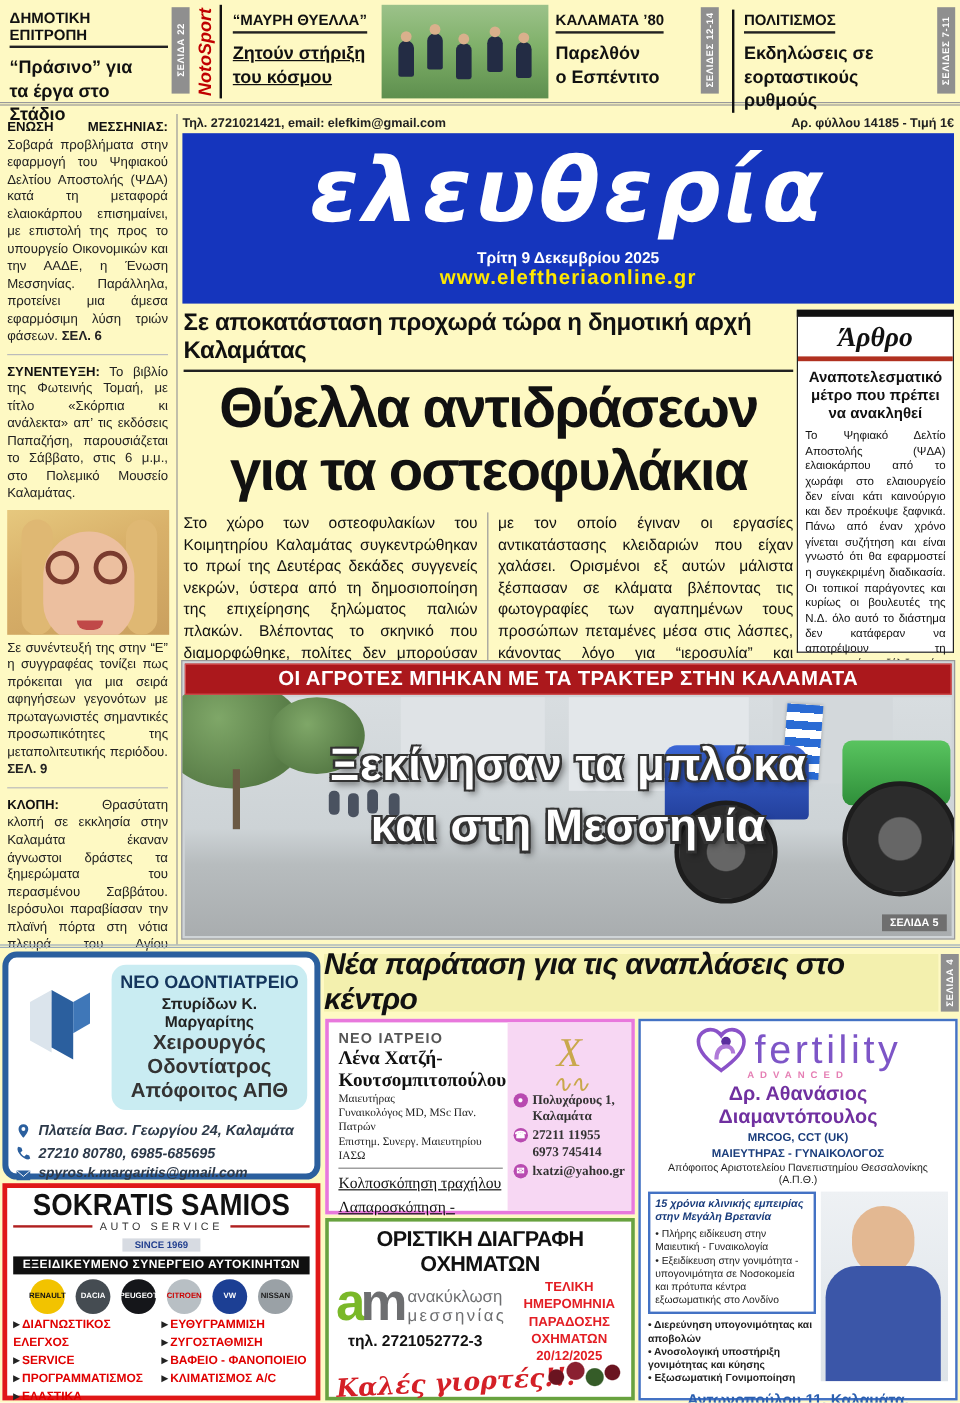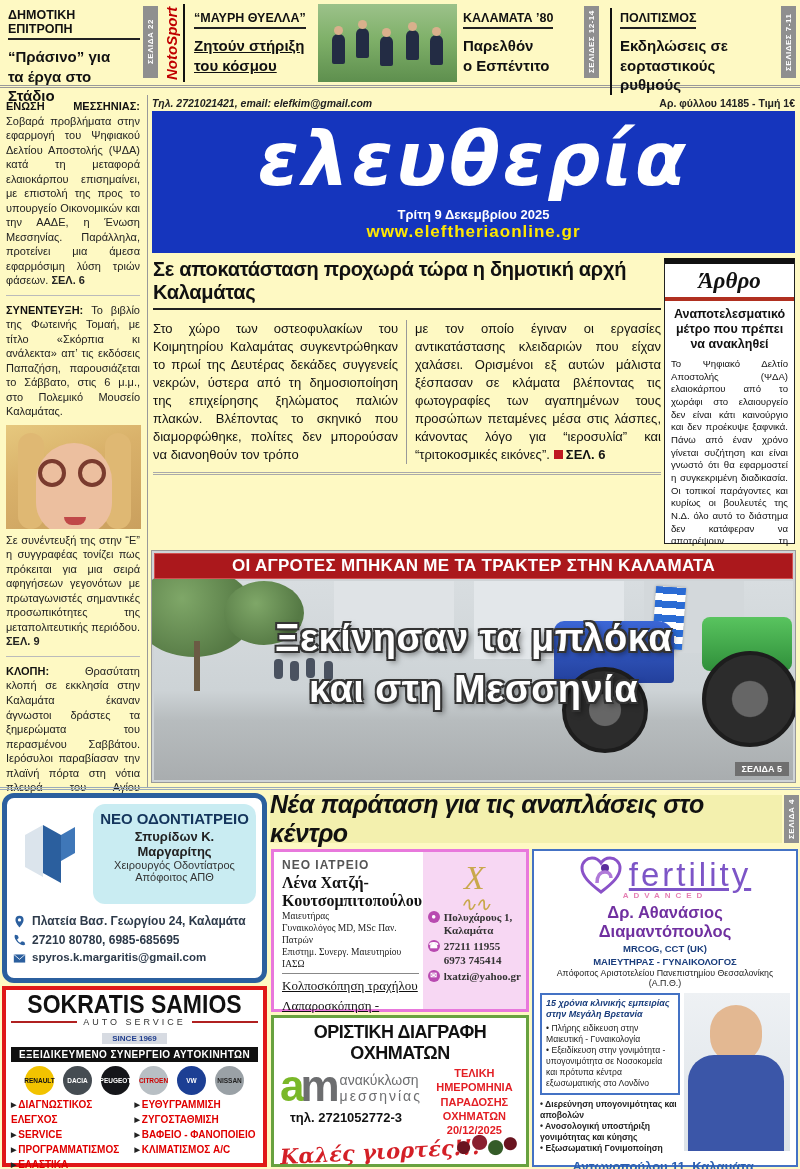--- a/index.html
+++ b/index.html
@@ -15,21 +15,21 @@
   .vtab { position:absolute; top:6px; width:15px; height:72px; background:#8f8f8f; color:#fff; font-size:8px; font-weight:bold;
           writing-mode:vertical-rl; transform:rotate(180deg); text-align:center; line-height:15px; letter-spacing:.5px; }
   .notosport { position:absolute; top:4px; width:24px; height:78px; border-left:2px solid #111; color:#c00000;
                font-size:15px; font-weight:bold; font-style:italic; writing-mode:vertical-rl; transform:rotate(180deg);
                text-align:center; line-height:22px; }
   .t-photo { position:absolute; top:4px; height:78px; overflow:hidden; background:linear-gradient(180deg,#9cc28a 0%,#7fb069 45%,#5e8f4e 100%); }
   .t-photo .ply { position:absolute; width:13px; height:30px; background:#232c44; border-radius:6px 6px 2px 2px; }
   .t-photo .ply:before { content:""; position:absolute; top:-8px; left:2px; width:9px; height:9px; border-radius:50%; background:#d9b08c; }
 
   
-  .contactline { position:absolute; left:152px; top:97px; width:643px; font-size:10.5px; font-weight:bold; color:#222;font-style:italic; }
+  .contactline { position:absolute; left:152px; top:97px; width:643px; font-size:10.5px; font-weight:bold; color:#222; }
   .issueline { position:absolute; right:5px; top:97px; font-size:10.5px; font-weight:bold; color:#222; }
   .masthead { position:absolute; left:152px; top:111px; width:643px; height:142px; background:#1535bd; color:#fff; text-align:center; }
   .mast-logo { font-size:74px; font-weight:800; font-style:italic; letter-spacing:3px; line-height:96px; font-family:"DejaVu Sans", sans-serif; }
   .mast-date { font-size:13px; font-weight:bold; }
   .mast-site { font-size:17px; font-weight:bold; color:#ffe800; letter-spacing:1px; }
 
   
   .sidebar { position:absolute; left:0; top:95px; width:148px; height:692px; padding:4px 7px 0 6px; border-right:1px solid #999; }
   .sb-item { font-size:11px; line-height:1.32; text-align:justify; color:#222; }
   .sb-item b.lead-label { color:#111; }
@@ -82,23 +82,23 @@
   
   .bottom-div { position:absolute; left:0; top:787px; width:800px; border-top:3px double #9ab; }
 
   
   .dental { position:absolute; left:2px; top:793px; width:265px; height:190px; border:5px solid #2b5f9e; border-radius:12px; background:#fff; padding:6px; }
   .den-top { display:flex; gap:6px; }
   .den-logo { width:74px; height:100px; display:flex; align-items:center; justify-content:center; }
   .den-panel { flex:1; background:#c9ecf2; border-radius:12px; padding:6px 4px; text-align:center; }
   .den-title { font-size:15px; font-weight:800; color:#14355c; }
   .den-name { font-size:13px; font-weight:bold; color:#222; margin-top:2px; }
-  .den-role { font-size:11px; color:#333; }
+  .den-role { font-size:17px; color:#333;font-weight:bold; }
   .den-contact { margin-top:8px; font-size:12px; font-weight:bold; color:#2d3a4a; line-height:1.55; }
-  .den-contact .row { display:flex; align-items:center; gap:6px; }
+  .den-contact .row { display:flex; align-items:center; gap:6px;font-style:italic; }
   .icn { width:13px; height:13px; flex:0 0 13px; }
 
   
   .samios { position:absolute; left:2px; top:986px; width:265px; height:181px; border:4px solid #e01818; background:#fff; padding:3px 5px; text-align:center; }
   .sam-name { font-size:23px; font-weight:800; letter-spacing:0; line-height:1; transform:scaleY(1.1); }
   .sam-sub { display:flex; align-items:center; gap:6px; font-size:9px; letter-spacing:3px; color:#333; margin-top:1px; }
   .sam-sub:before,.sam-sub:after { content:""; flex:1; border-top:2px solid #b02020; }
   .sam-since { font-size:8px; font-weight:bold; color:#23408f; background:#d7dbe2; display:inline-block; padding:1px 10px; margin-top:1px; }
   .sam-bar { background:#101010; color:#fff; font-size:10px; font-weight:bold; letter-spacing:.4px; padding:2px 0; margin-top:2px; }
   .sam-brands { display:flex; justify-content:center; gap:9px; margin:4px 0 2px 0; }
@@ -122,21 +122,21 @@
   .ia-svc { font-family:"Liberation Serif", serif; font-size:13px; line-height:1.4; margin-top:2px;text-decoration:underline; }
   .ia-right { width:41%; background:#f7d7f3; padding:4px 5px; text-align:left; }
   .ia-mono { text-align:center; font-family:"Liberation Serif", serif; font-style:italic; color:#c9a84c; font-size:34px; line-height:44px; }
   .ia-mono .fl { display:block; font-size:20px; line-height:8px; letter-spacing:-2px; }
   .ia-crow { display:flex; gap:4px; align-items:flex-start; font-family:"Liberation Serif", serif; font-size:11px; font-weight:bold; color:#333; line-height:1.2; margin-top:3px; }
   .pdot { width:12px; height:12px; flex:0 0 12px; border-radius:50%; background:#b84ab0; color:#fff; font-size:8px; text-align:center; line-height:12px; font-family:"Liberation Sans",sans-serif; }
 
   
   .fert { position:absolute; left:532px; top:849px; width:266px; height:318px; border:2px solid #4472c4; background:#fff; padding:4px 6px; }
   .f-logo { display:flex; justify-content:center; align-items:center; gap:6px; }
-  .f-word { font-size:33px; color:#7d55c7; letter-spacing:3px; font-weight:500;text-decoration:underline; }
+  .f-word { font-size:33px; color:#7d55c7; letter-spacing:3px; font-weight:500; }
   .f-adv { text-align:center; font-size:8px; letter-spacing:5px; color:#e57fb4; font-weight:bold; margin-top:-4px; }
   .f-doc { text-align:center; font-size:16.5px; font-weight:800; color:#7030a0; margin-top:3px; }
   .f-cred1 { text-align:center; font-size:9.5px; font-weight:bold; color:#1a3d7c; margin-top:2px; }
   .f-cred3 { text-align:center; font-size:8.8px; color:#222; margin-top:1px; }
   .f-mid { display:flex; gap:4px; margin-top:5px; }
   .f-colL { width:57%; }
   .f-box { border:2px solid #4472c4; padding:3px 4px; }
   .f-boxtitle { font-size:9px; font-weight:800; font-style:italic; color:#1a3d7c; line-height:1.25; }
   .f-box ul, .f-list { list-style:none; font-size:8.6px; color:#222; line-height:1.3; margin-top:2px; }
   .f-box li:before, .f-list li:before { content:"• "; }
@@ -225,20 +225,24 @@
     </div>
     <p class="sb-item"><span>Σε συνέντευξή της στην “Ε” η συγγραφέας τονίζει πως πρόκειται για μια σειρά αφηγήσεων γεγονότων με πρωταγωνιστές σημαντικές προσωπικότητες της μεταπολιτευτικής περιόδου.</span> <span class="sb-pg">ΣΕΛ. 9</span></p>
     <div class="sb-div"></div>
     <p class="sb-item"><b class="lead-label">ΚΛΟΠΗ:</b> <span>Θρασύτατη κλοπή σε εκκλησία στην Καλαμάτα έκαναν άγνωστοι δράστες τα ξημερώματα του περασμένου Σαββάτου. Ιερόσυλοι παραβίασαν την πλαϊνή πόρτα στη νότια πλευρά του Αγίου Δημητρίου Αρκάδων επί της οδού Λακωνικής και αφαίρεσαν από τις εικόνες αγίων χρυσά και ασημένια τάματα μεγάλης χρηματικής αξίας.</span> <span class="sb-pg">ΣΕΛ. 24</span></p>
     <div class="sb-div"></div>
     <p class="sb-item"><b class="lead-label">ΥΠΑΠΑΝΤΗ:</b> <span>Την εξειδίκευση των απαιτούμενων πιστώσεων για τον εορτασμό της Υπαπαντής ενέκρινε η Δημοτική Επιτροπή Καλαμάτας. Ο δήμος θα παραθέσει γεύμα προς τιμήν των επισήμων ενώ παράλληλα, θα καλυφθούν δαπάνες για ανθοστολισμό και διαμονή προσκεκλημένων. Η συνολική δαπάνη ανέρχεται έως τις 15.126 ευρώ.</span> <span class="sb-pg">ΣΕΛ. 4</span></p>
   </div>
 
   <div class="lead">
     <div class="kicker">Σε αποκατάσταση προχωρά τώρα η δημοτική αρχή Καλαμάτας</div>
+    <div class="headline">
+      <span>Θύελλα αντιδράσεων</span><br>
+      <span>για τα οστεοφυλάκια</span>
+    </div>
     <div class="lead-cols">
       <p class="lead-col first">Στο χώρο των οστεοφυλακίων του Κοιμητηρίου Καλαμάτας συγκεντρώθηκαν το πρωί της Δευτέρας δεκάδες συγγενείς νεκρών, ύστερα από τη δημοσιοποίηση της επιχείρησης ξηλώματος παλιών πλακών. Βλέποντας το σκηνικό που διαμορφώθηκε, πολίτες δεν μπορούσαν να διανοηθούν τον τρόπο</p>
       <p class="lead-col second"><span>με τον οποίο έγιναν οι εργασίες αντικατάστασης κλειδαριών που είχαν χαλάσει. Ορισμένοι εξ αυτών μάλιστα ξέσπασαν σε κλάματα βλέποντας τις φωτογραφίες των αγαπημένων τους προσώπων πεταμένες μέσα στις λάσπες, κάνοντας λόγο για “ιεροσυλία” και “τριτοκοσμικές εικόνες”.</span><span class="sq"></span><span class="lead-pg">ΣΕΛ. 6</span></p>
     </div>
   </div>
 
   <div class="arthro">
     <div class="ar-title">Άρθρο</div>
     <div class="ar-bar"></div>
     <div class="ar-sub">Αναποτελεσματικό μέτρο που πρέπει να ανακληθεί</div>

